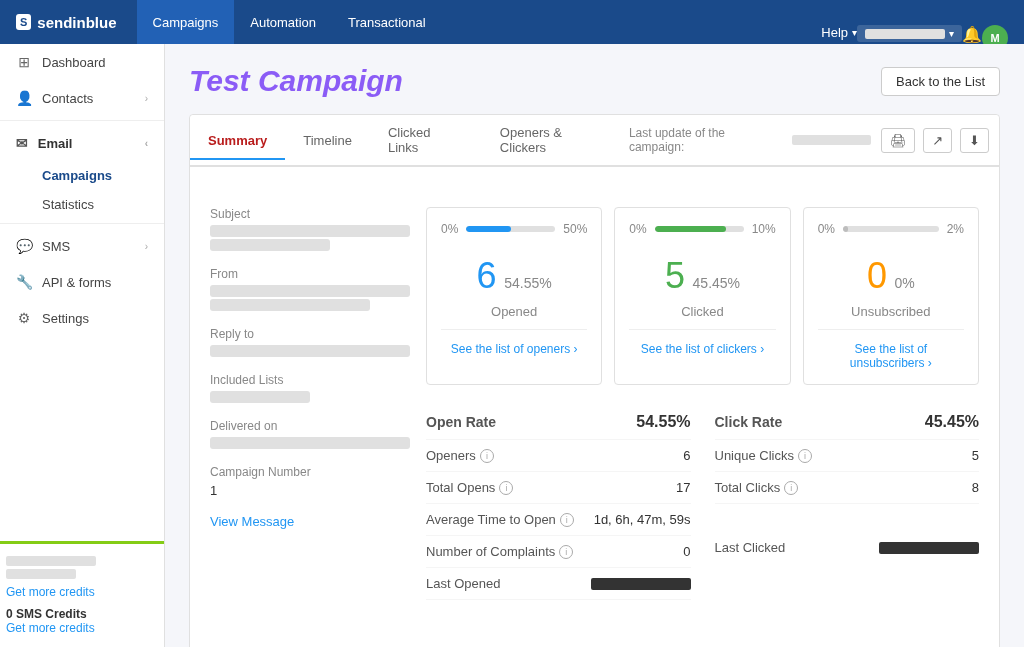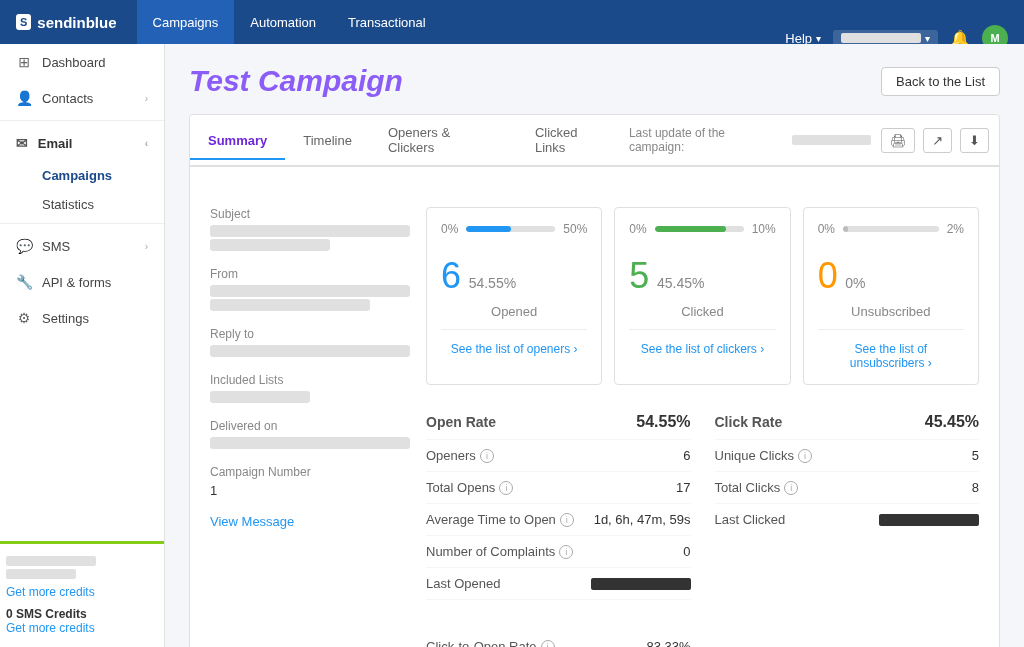--- a/index.html
+++ b/index.html
@@ -40,22 +40,21 @@
       font-size: 13px;
       cursor: pointer;
       position: relative;
     }
     .nav-item.active {
       background: #2261b5;
     }
     .nav-right {
       margin-left: auto;
       display: flex;
-      align-items: center;
-      gap: 12px;
+      align-items: flex-start;
       color: white;
       font-size: 13px;
       margin-top: 32px;
     }
     .nav-right .help-btn {
       display: flex;
       align-items: center;
       gap: 4px;
       cursor: pointer;
       color: white;
@@ -184,21 +183,21 @@
       border-radius: 4px 4px 0 0;
     }
     .tab {
       padding: 10px 18px;
       cursor: pointer;
       font-size: 13px;
       color: #666;
       border-bottom: 2px solid transparent;
       margin-bottom: -2px;
     }
-    .tab.active { color: #6d28d9; border-bottom: 2px solid #2196f3; font-weight: 600; }
+    .tab.active { color: #b91c1c; border-bottom: 2px solid #2196f3; font-weight: 600; }
     .tabs-right {
       margin-left: auto;
       display: flex;
       align-items: center;
       gap: 10px;
       padding-right: 10px;
       font-size: 12px;
       color: #888;
     }
     .tabs-right-icons {
@@ -283,21 +282,21 @@
     }
     .stat-bar-fill {
       height: 100%;
       border-radius: 3px;
     }
     .stat-bar-fill.blue { background: #2196f3; }
     .stat-bar-fill.green { background: #4caf50; }
     .stat-bar-fill.gray { background: #bdbdbd; }
 
     .stat-main {
-      text-align: left;
+      text-align: center;
       padding: 10px 0 6px;
     }
     .stat-number {
       font-size: 36px;
       font-weight: 300;
       line-height: 1;
     }
     .stat-number.blue { color: #2196f3; }
     .stat-number.green { color: #4caf50; }
     .stat-number.orange { color: #ff9800; }
@@ -331,21 +330,21 @@
     }
     .metrics-col { flex: 1; }
     .metrics-row {
       display: flex;
       justify-content: space-between;
       align-items: center;
       padding: 8px 0;
       border-bottom: 1px solid #f5f5f5;
       font-size: 13px;
     }
-    .metrics-row:last-child { border-bottom: none; }
+    .metrics-row:last-child { border-bottom: none; margin-top: 28px; }
     .metrics-key { color: #555; display: flex; align-items: center; gap: 4px; }
     .metrics-val { color: #333; font-weight: 500; }
     .info-circle {
       width: 14px;
       height: 14px;
       border-radius: 50%;
       border: 1px solid #aaa;
       display: inline-flex;
       align-items: center;
       justify-content: center;
@@ -455,24 +454,24 @@
 
     <div style="background:white;border:1px solid #e0e0e0;border-radius:4px;">
       <div class="tabs-bar">
         <div class="tab active">
           <span>Summary</span>
         </div>
         <div class="tab">
           <span>Timeline</span>
         </div>
         <div class="tab">
-          <span>Openers &amp; Clickers</span>
+          <span>Clicked Links</span>
         </div>
         <div class="tab">
-          <span>Clicked Links</span>
+          <span>Openers &amp; Clickers</span>
         </div>
         <div class="tabs-right">
           <span>Last update of the campaign:</span>
           <span style="background:#e0e0e0;width:80px;height:10px;display:inline-block;border-radius:2px;"></span>
           <div class="tabs-right-icons">
             <button class="icon-btn">🖨</button>
             <button class="icon-btn">↗</button>
             <button class="icon-btn">⬇</button>
           </div>
         </div>

